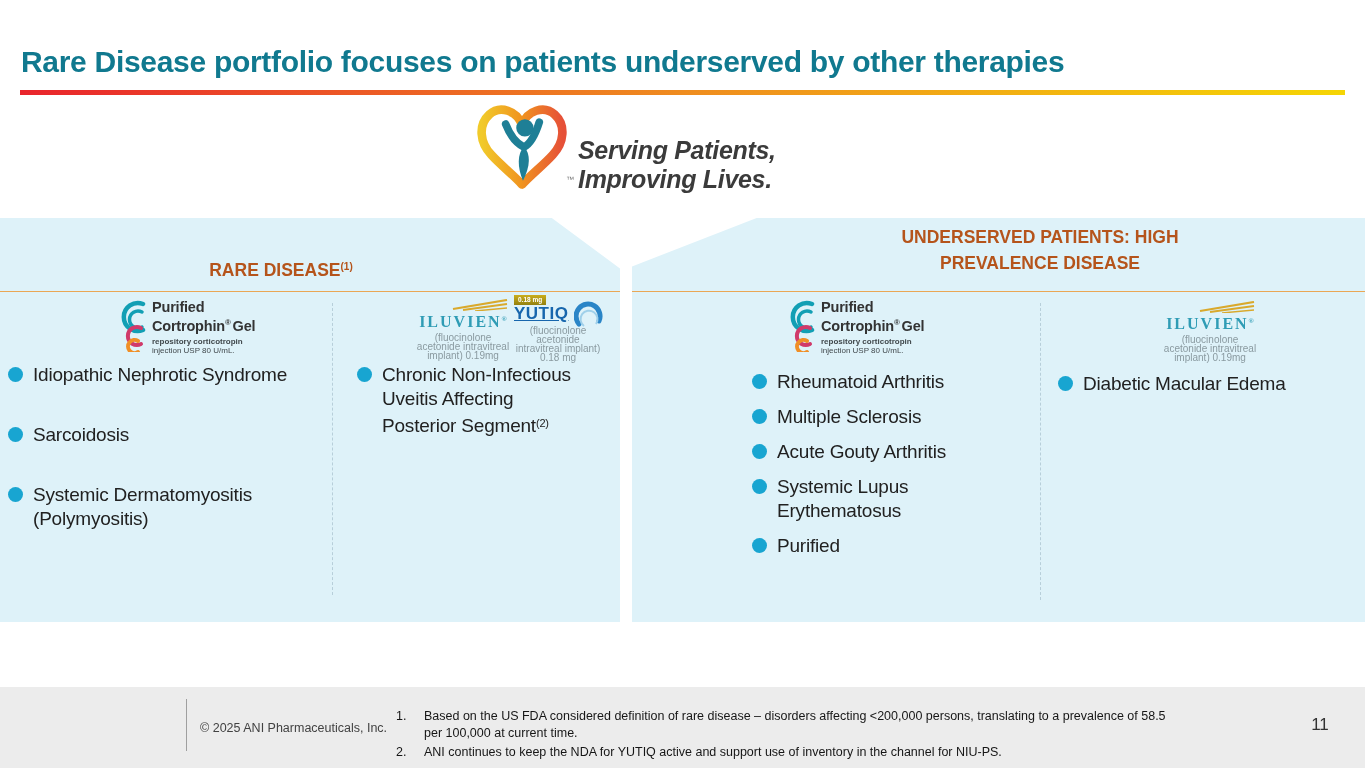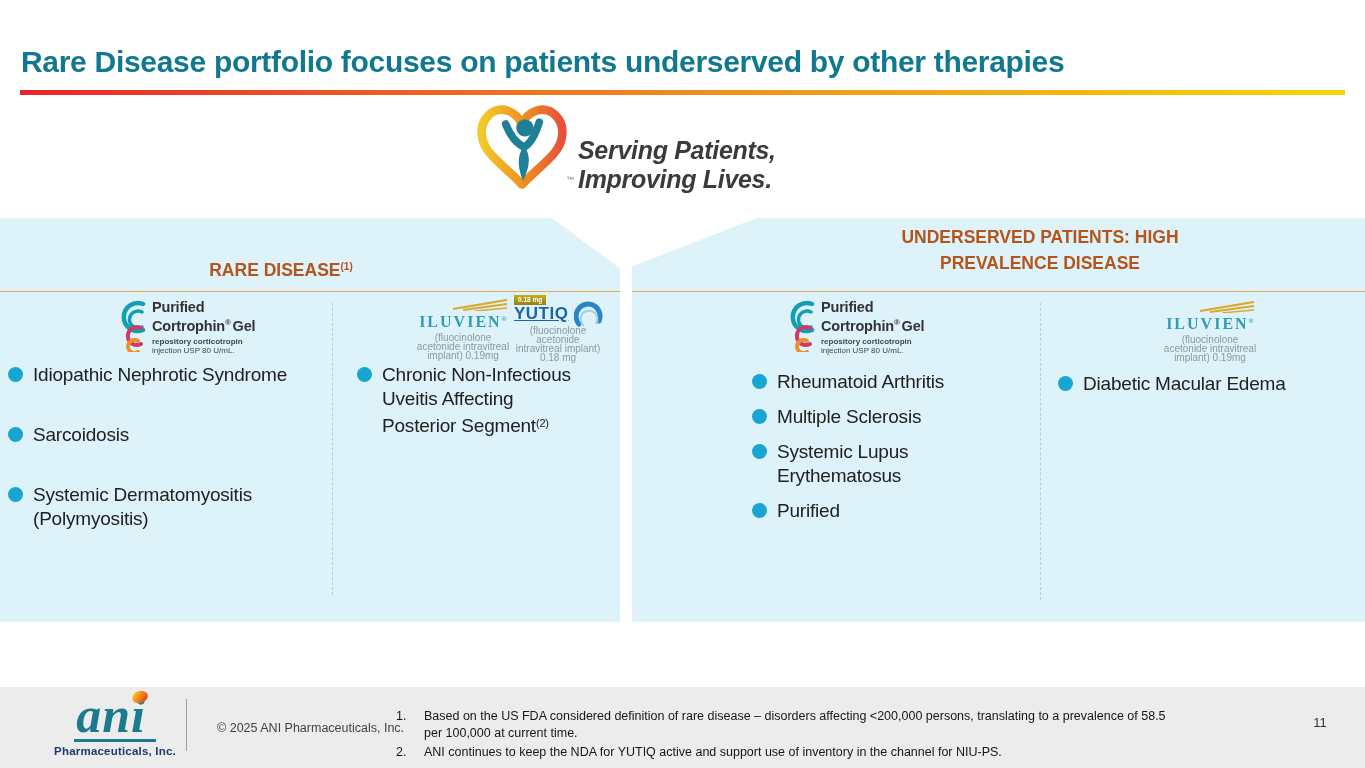--- a/index.html
+++ b/index.html
@@ -86,28 +86,28 @@
   .footer { position:absolute; left:0; top:687px; width:1365px; height:81px; background:#ececec; }
   .ani-logo { position:absolute; left:48px; top:6px; width:134px; text-align:center; }
   .ani-word { position:relative; display:inline-block; font-family:"Liberation Serif", serif;
               font-style:italic; font-weight:bold; font-size:50px; line-height:44px; color:#1c7a8e;
               letter-spacing:1px; border-bottom:3px solid #1c7a8e; padding:0 10px 2px 2px; }
   .ani-dot { position:absolute; right:8px; top:-2px; width:16px; height:12px; border-radius:50%;
              background:linear-gradient(140deg,#f9c623 15%,#ef7b1a 55%,#e03a20 90%);
              transform:rotate(-18deg); }
   .ani-sub { font-size:11.5px; font-weight:bold; color:#1d3a6b; margin-top:3px; letter-spacing:0.2px; }
   .foot-div { position:absolute; left:186px; top:12px; width:1px; height:52px; background:#9f9f9f; }
-  .copyright { position:absolute; left:217px; top:34px; font-size:12.5px; color:#424242; }
+  .copyright { position:absolute; left:200px; top:34px; font-size:12.5px; color:#424242; }
   .footnotes { position:absolute; left:396px; top:21px; width:778px; font-size:12.5px;
                line-height:16.5px; color:#161616; }
   .footnote { display:flex; margin-bottom:3px; }
   .fn-num { width:28px; flex-shrink:0; }
   .fn-text { flex:1; }
   .page-num { position:absolute; left:1290px; top:28px; width:60px; text-align:center;
-              font-size:13px; color:#333; }
+              font-size:17px; color:#333; }
 </style>
 </head>
 <body>
 
 <div class="slide">
 
   <div class="title">Rare Disease portfolio focuses on patients underserved by other therapies</div>
   <div class="grad-bar"></div>
 
   <div class="brand">
@@ -220,33 +220,30 @@
     </svg>
     <div class="il-name">
       <span>ILUVIEN</span><sup>®</sup>
     </div>
     <div class="logo-sub">(fluocinolone acetonide intravitreal implant) 0.19mg</div>
   </div>
 
   <ul class="bullets list-r1">
     <li><span class="dot"></span><span>Rheumatoid Arthritis</span></li>
     <li><span class="dot"></span><span>Multiple Sclerosis</span></li>
+    <li><span class="dot"></span><span>Acute Gouty Arthritis</span></li>
     <li><span class="dot"></span><span>Systemic Lupus Erythematosus</span></li>
     <li><span class="dot"></span><span>Purified</span></li>
   </ul>
 
   <ul class="bullets list-r2">
     <li><span class="dot"></span><span>Diabetic Macular Edema</span></li>
   </ul>
 
   <div class="footer">
-    <div class="ani-logo">
-      <span class="ani-word"><span>ani</span><span class="ani-dot"></span></span>
-      <div class="ani-sub">Pharmaceuticals, Inc.</div>
-    </div>
     <div class="foot-div"></div>
     <div class="copyright">© 2025 ANI Pharmaceuticals, Inc.</div>
     <div class="footnotes">
       <div class="footnote">
         <span class="fn-num">1.</span>
         <span class="fn-text">Based on the US FDA considered definition of rare disease – disorders affecting &lt;200,000 persons, translating to a prevalence of 58.5 per 100,000 at current time.</span>
       </div>
       <div class="footnote">
         <span class="fn-num">2.</span>
         <span class="fn-text">ANI continues to keep the NDA for YUTIQ active and support use of inventory in the channel for NIU-PS.</span>

